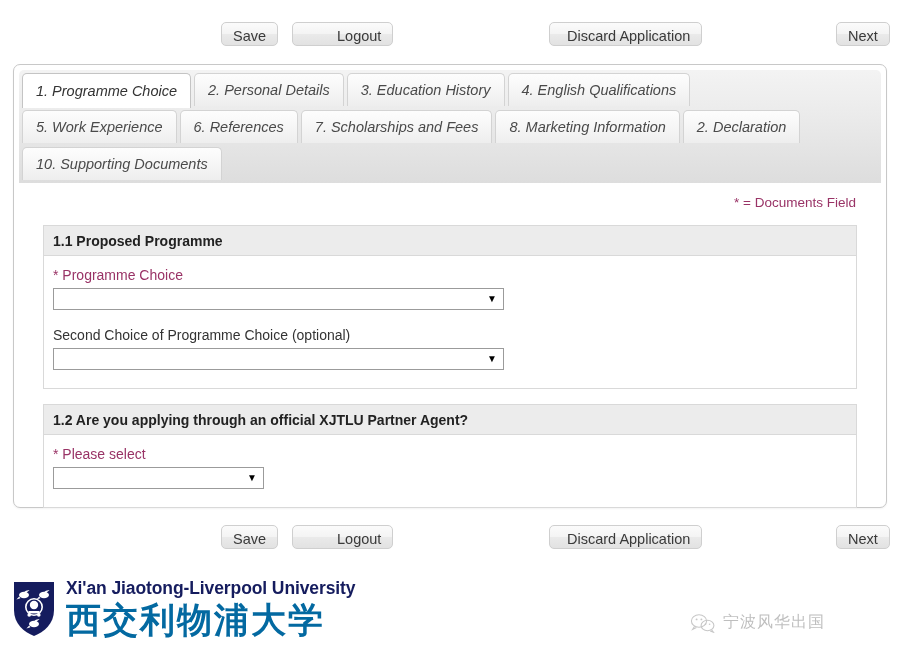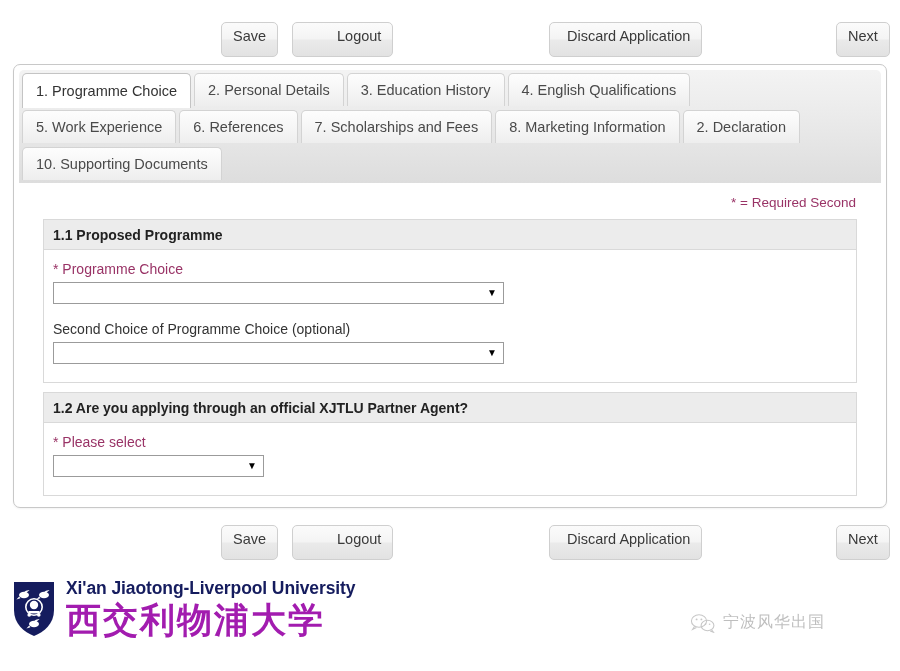--- a/index.html
+++ b/index.html
@@ -22,21 +22,21 @@
     left: 0;
     width: 900px;
     height: 34px;
   }
   .btn-row.top { top: 22px; }
   .btn-row.bottom { top: 525px; }
 
   .btn {
     position: absolute;
     top: 0;
-    height: 35px;
+    height: 24px;
     line-height: 27px;
     padding: 0 11px;
     font-size: 14.5px;
     color: #3a3a3a;
     background: linear-gradient(to bottom, #fbfbfb 0%, #f4f4f4 48%, #eaeaea 52%, #e2e2e2 100%);
     border: 1px solid #cfcfcf;
     border-radius: 5px;
     box-sizing: border-box;
     text-align: center;
     white-space: nowrap;
@@ -88,20 +88,21 @@
     margin-right: 3px;
     font-size: 14.5px;
     color: #4a4a4a;
     background: linear-gradient(to bottom, #fdfdfd 0%, #f6f6f6 50%, #eeeeee 100%);
     border: 1px solid #d3d3d3;
     border-bottom: none;
     border-radius: 5px 5px 0 0;
     white-space: nowrap;
     cursor: pointer;
     box-sizing: border-box;
+    font-style: italic;
   }
   .tab.active {
     background: #ffffff;
     color: #333333;
     border-color: #c4c4c4;
     height: 35px;
     line-height: 34px;
   }
 
   
@@ -118,21 +119,21 @@
 
   .required-note {
     text-align: right;
     color: #993366;
     font-size: 13.5px;
     padding-top: 12px;
     padding-right: 1px;
   }
 
   .section {
-    margin-top: 9px;
+    margin-top: 15px;
     border: 1px solid #d9d9d9;
     box-sizing: border-box;
     background: #ffffff;
   }
   .section-header {
     background: #ececec;
     border-bottom: 1px solid #d9d9d9;
     font-size: 14px;
     font-weight: bold;
     color: #222222;
@@ -195,21 +196,21 @@
     font-size: 17.5px;
     font-weight: bold;
     color: #151c5e;
     letter-spacing: -0.1px;
     white-space: nowrap;
     font-family: "Liberation Sans", sans-serif;
   }
   .logo-cn {
     font-size: 35px;
     font-weight: bold;
-    color: #a21caf;
+    color: #0369a1;
     letter-spacing: 2px;
     line-height: 40px;
     margin-top: 1px;
     white-space: nowrap;
     font-family: "DejaVu Sans", sans-serif;
   }
 
   .watermark {
     position: absolute;
     left: 690px;
@@ -256,21 +257,21 @@
         <div class="tab">2. Declaration</div>
       </div>
       <div class="tab-row">
         <div class="tab">10. Supporting Documents</div>
       </div>
     </div>
   </div>
 
   <div class="content">
 
-    <div class="required-note">* = Required Second</div>
+    <div class="required-note">* = Documents Field</div>
 
     <div class="section">
       <div class="section-header">1.1 Proposed Programme</div>
       <div class="section-body">
 
         <div class="field">
           <div class="field-label req">
             <span class="ast">*</span>
             <span>Programme Choice</span>
           </div>

